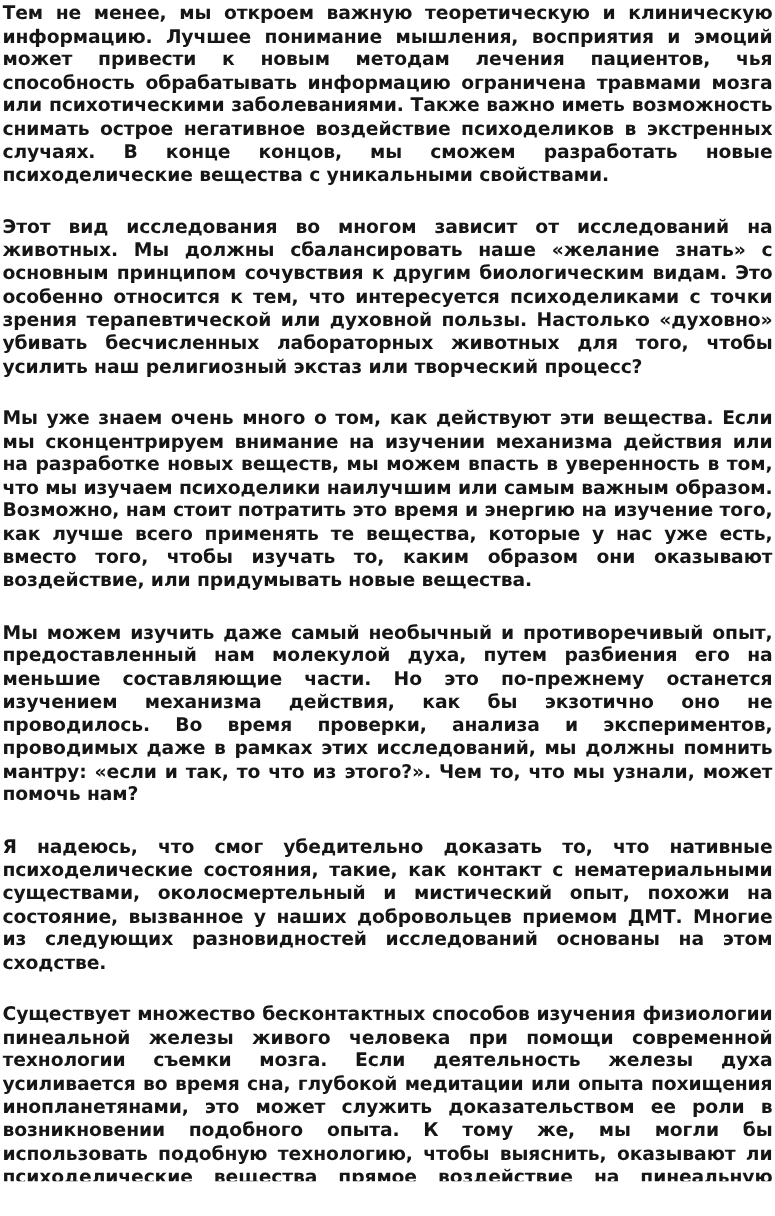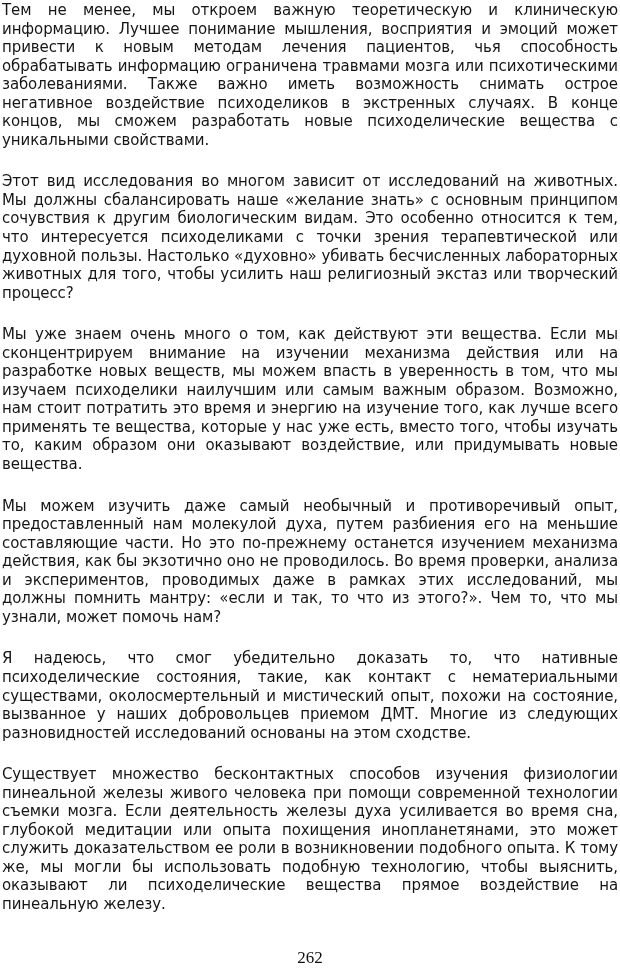--- a/index.html
+++ b/index.html
@@ -13,20 +13,21 @@
     overflow: hidden;
     position: relative;
   }
   .page {
     box-sizing: border-box;
     width: 620px;
     height: 973px;
     padding: 1px 2px 0 2px;
     background: #ffffff;
     position: relative;
+    font-weight: bold;
   }
   .content {
     height: 944px;
     overflow: hidden;
   }
   p.body-paragraph {
     margin: 0 0 23px 0;
     font-family: "DejaVu Sans", sans-serif;
     font-size: 15px;
     line-height: 18.55px;
@@ -51,14 +52,13 @@
 
 <div class="page">
   <div class="content">
     <p class="body-paragraph">Тем не менее, мы откроем важную теоретическую и клиническую информацию. Лучшее понимание мышления, восприятия и эмоций может привести к новым методам лечения пациентов, чья способность обрабатывать информацию ограничена травмами мозга или психотическими заболеваниями. Также важно иметь возможность снимать острое негативное воздействие психоделиков в экстренных случаях. В конце концов, мы сможем разработать новые психоделические вещества с уникальными свойствами.</p>
     <p class="body-paragraph">Этот вид исследования во многом зависит от исследований на животных. Мы должны сбалансировать наше «желание знать» с основным принципом сочувствия к другим биологическим видам. Это особенно относится к тем, что интересуется психоделиками с точки зрения терапевтической или духовной пользы. Настолько «духовно» убивать бесчисленных лабораторных животных для того, чтобы усилить наш религиозный экстаз или творческий процесс?</p>
     <p class="body-paragraph">Мы уже знаем очень много о том, как действуют эти вещества. Если мы сконцентрируем внимание на изучении механизма действия или на разработке новых веществ, мы можем впасть в уверенность в том, что мы изучаем психоделики наилучшим или самым важным образом. Возможно, нам стоит потратить это время и энергию на изучение того, как лучше всего применять те вещества, которые у нас уже есть, вместо того, чтобы изучать то, каким образом они оказывают воздействие, или придумывать новые вещества.</p>
     <p class="body-paragraph">Мы можем изучить даже самый необычный и противоречивый опыт, предоставленный нам молекулой духа, путем разбиения его на меньшие составляющие части. Но это по-прежнему останется изучением механизма действия, как бы экзотично оно не проводилось. Во время проверки, анализа и экспериментов, проводимых даже в рамках этих исследований, мы должны помнить мантру: «если и так, то что из этого?». Чем то, что мы узнали, может помочь нам?</p>
     <p class="body-paragraph">Я надеюсь, что смог убедительно доказать то, что нативные психоделические состояния, такие, как контакт с нематериальными существами, околосмертельный и мистический опыт, похожи на состояние, вызванное у наших добровольцев приемом ДМТ. Многие из следующих разновидностей исследований основаны на этом сходстве.</p>
     <p class="body-paragraph">Существует множество бесконтактных способов изучения физиологии пинеальной железы живого человека при помощи современной технологии съемки мозга. Если деятельность железы духа усиливается во время сна, глубокой медитации или опыта похищения инопланетянами, это может служить доказательством ее роли в возникновении подобного опыта. К тому же, мы могли бы использовать подобную технологию, чтобы выяснить, оказывают ли психоделические вещества прямое воздействие на пинеальную железу.</p>
   </div>
-  <div class="page-number">262</div>
 </div>
 
 </body></html>

